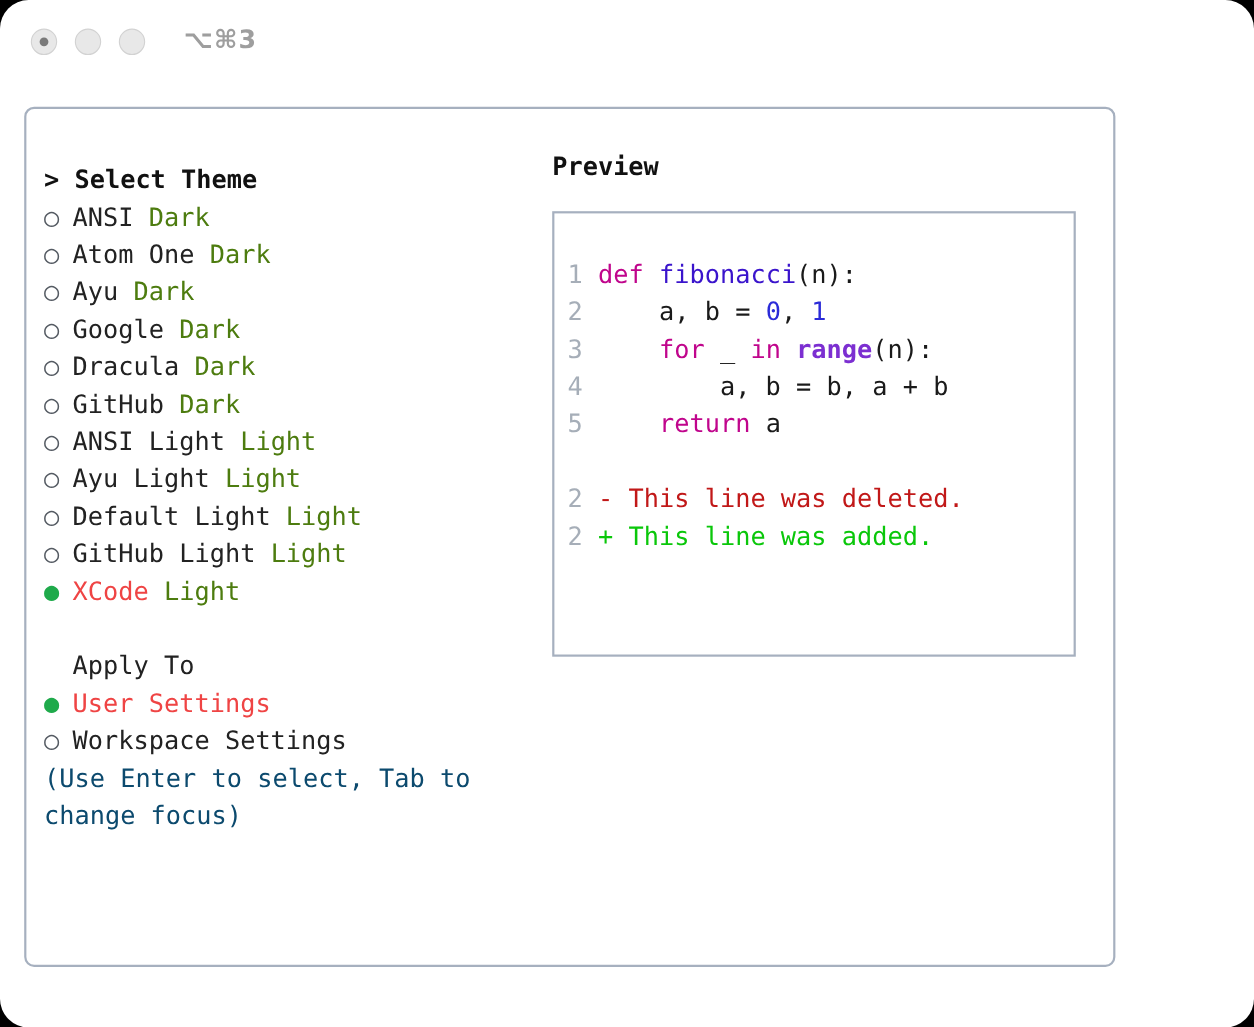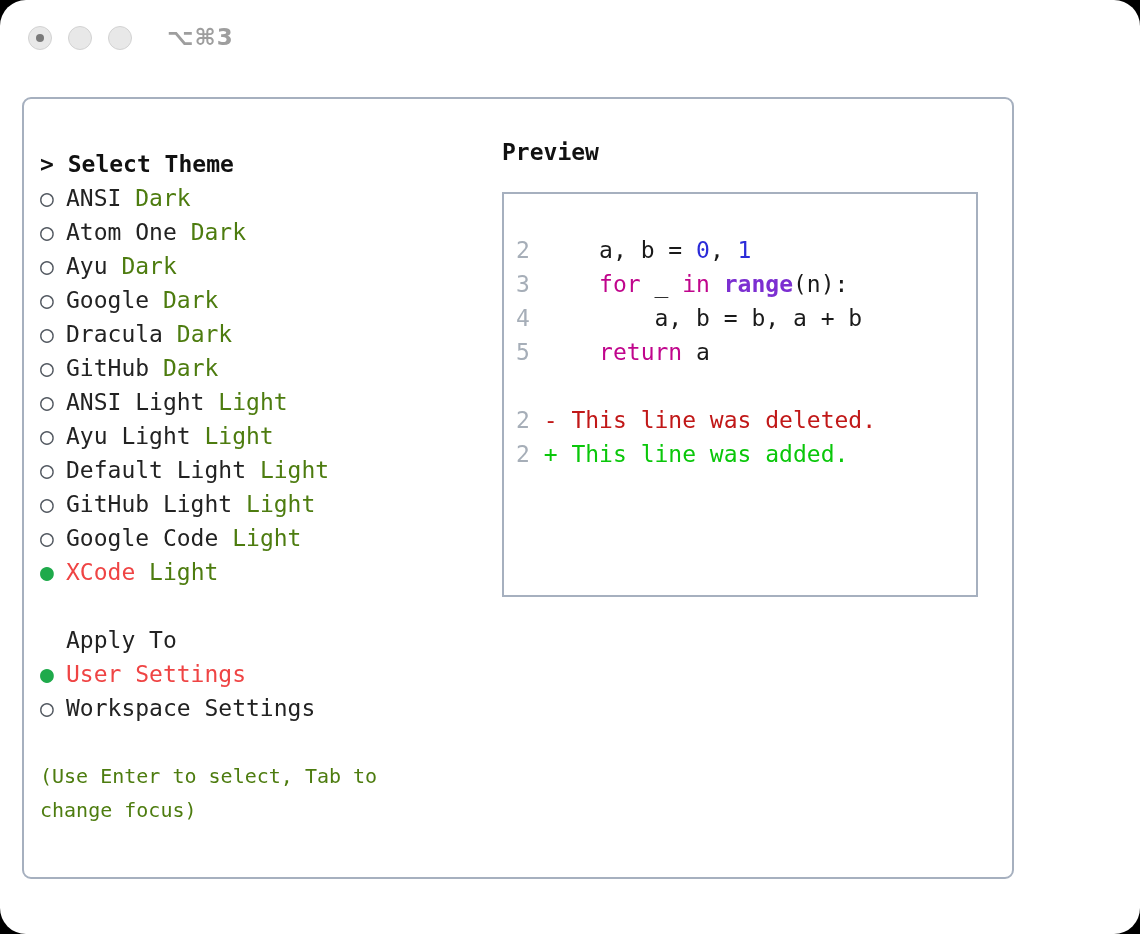--- a/index.html
+++ b/index.html
@@ -115,24 +115,23 @@
     color: #555b63;
   }
   .dot-filled::before {
     content: "●";
     color: #1faa4b;
   }
   #apply-to-header {
     margin-top: 34px;
   }
   #hint {
-    margin-top: 34px;
-    font-size: 20px;
-    line-height: 34px;
-    color: #4d7c0f;
+    font-size: 23px;
+    line-height: 34px;
+    color: #0c4a6e;
     width: 400px;
   }
 
   
   #right-col {
     position: absolute;
     left: 478px;
     top: 36px;
     width: 500px;
   }
@@ -198,40 +197,40 @@
           <div class="row"><span class="bullet-col dot-empty"></span><span>ANSI</span> <span class="variant">Dark</span></div>
           <div class="row"><span class="bullet-col dot-empty"></span><span>Atom One</span> <span class="variant">Dark</span></div>
           <div class="row"><span class="bullet-col dot-empty"></span><span>Ayu</span> <span class="variant">Dark</span></div>
           <div class="row"><span class="bullet-col dot-empty"></span><span>Google</span> <span class="variant">Dark</span></div>
           <div class="row"><span class="bullet-col dot-empty"></span><span>Dracula</span> <span class="variant">Dark</span></div>
           <div class="row"><span class="bullet-col dot-empty"></span><span>GitHub</span> <span class="variant">Dark</span></div>
           <div class="row"><span class="bullet-col dot-empty"></span><span>ANSI Light</span> <span class="variant">Light</span></div>
           <div class="row"><span class="bullet-col dot-empty"></span><span>Ayu Light</span> <span class="variant">Light</span></div>
           <div class="row"><span class="bullet-col dot-empty"></span><span>Default Light</span> <span class="variant">Light</span></div>
           <div class="row"><span class="bullet-col dot-empty"></span><span>GitHub Light</span> <span class="variant">Light</span></div>
-          <div class="row"><span class="bullet-col dot-empty"></span><span>Google Code</span> <span class="variant">Light</span></div>
           <div class="row"><span class="bullet-col dot-filled"></span><span class="selected-label">XCode</span> <span class="variant">Light</span></div>
         </div>
 
       <div class="row" id="apply-to-header"><span class="bullet-col"></span><span>Apply To</span></div>
 
       <div id="apply-to-list">
           <div class="row"><span class="bullet-col dot-filled"></span><span class="selected-label">User Settings</span></div>
           <div class="row"><span class="bullet-col dot-empty"></span><span>Workspace Settings</span></div>
         </div>
 
       <div id="hint">(Use Enter to select, Tab to change focus)</div>
     </div>
 
     <div id="right-col">
       <div id="preview-title">Preview</div>
 
       <div id="preview-box">
         <div id="code-area">
           <div id="code-lines">
+              <div class="code-line"><span class="ln">1 </span><span class="kw">def</span><span class="punct"> </span><span class="fn">fibonacci</span><span class="punct">(n):</span></div>
               <div class="code-line"><span class="ln">2 </span><span class="punct">    a, b = </span><span class="num">0</span><span class="punct">, </span><span class="num">1</span></div>
               <div class="code-line"><span class="ln">3 </span><span class="punct">    </span><span class="kw">for</span><span class="punct"> _ </span><span class="kw">in</span><span class="punct"> </span><span class="builtin">range</span><span class="punct">(n):</span></div>
               <div class="code-line"><span class="ln">4 </span><span class="punct">        a, b = b, a + b</span></div>
               <div class="code-line"><span class="ln">5 </span><span class="punct">    </span><span class="kw">return</span><span class="punct"> a</span></div>
             </div>
           <div class="blank-line"></div>
           <div id="diff-lines">
               <div class="code-line"><span class="ln">2 </span><span class="del">- This line was deleted.</span></div>
               <div class="code-line"><span class="ln">2 </span><span class="add">+ This line was added.</span></div>
             </div>

